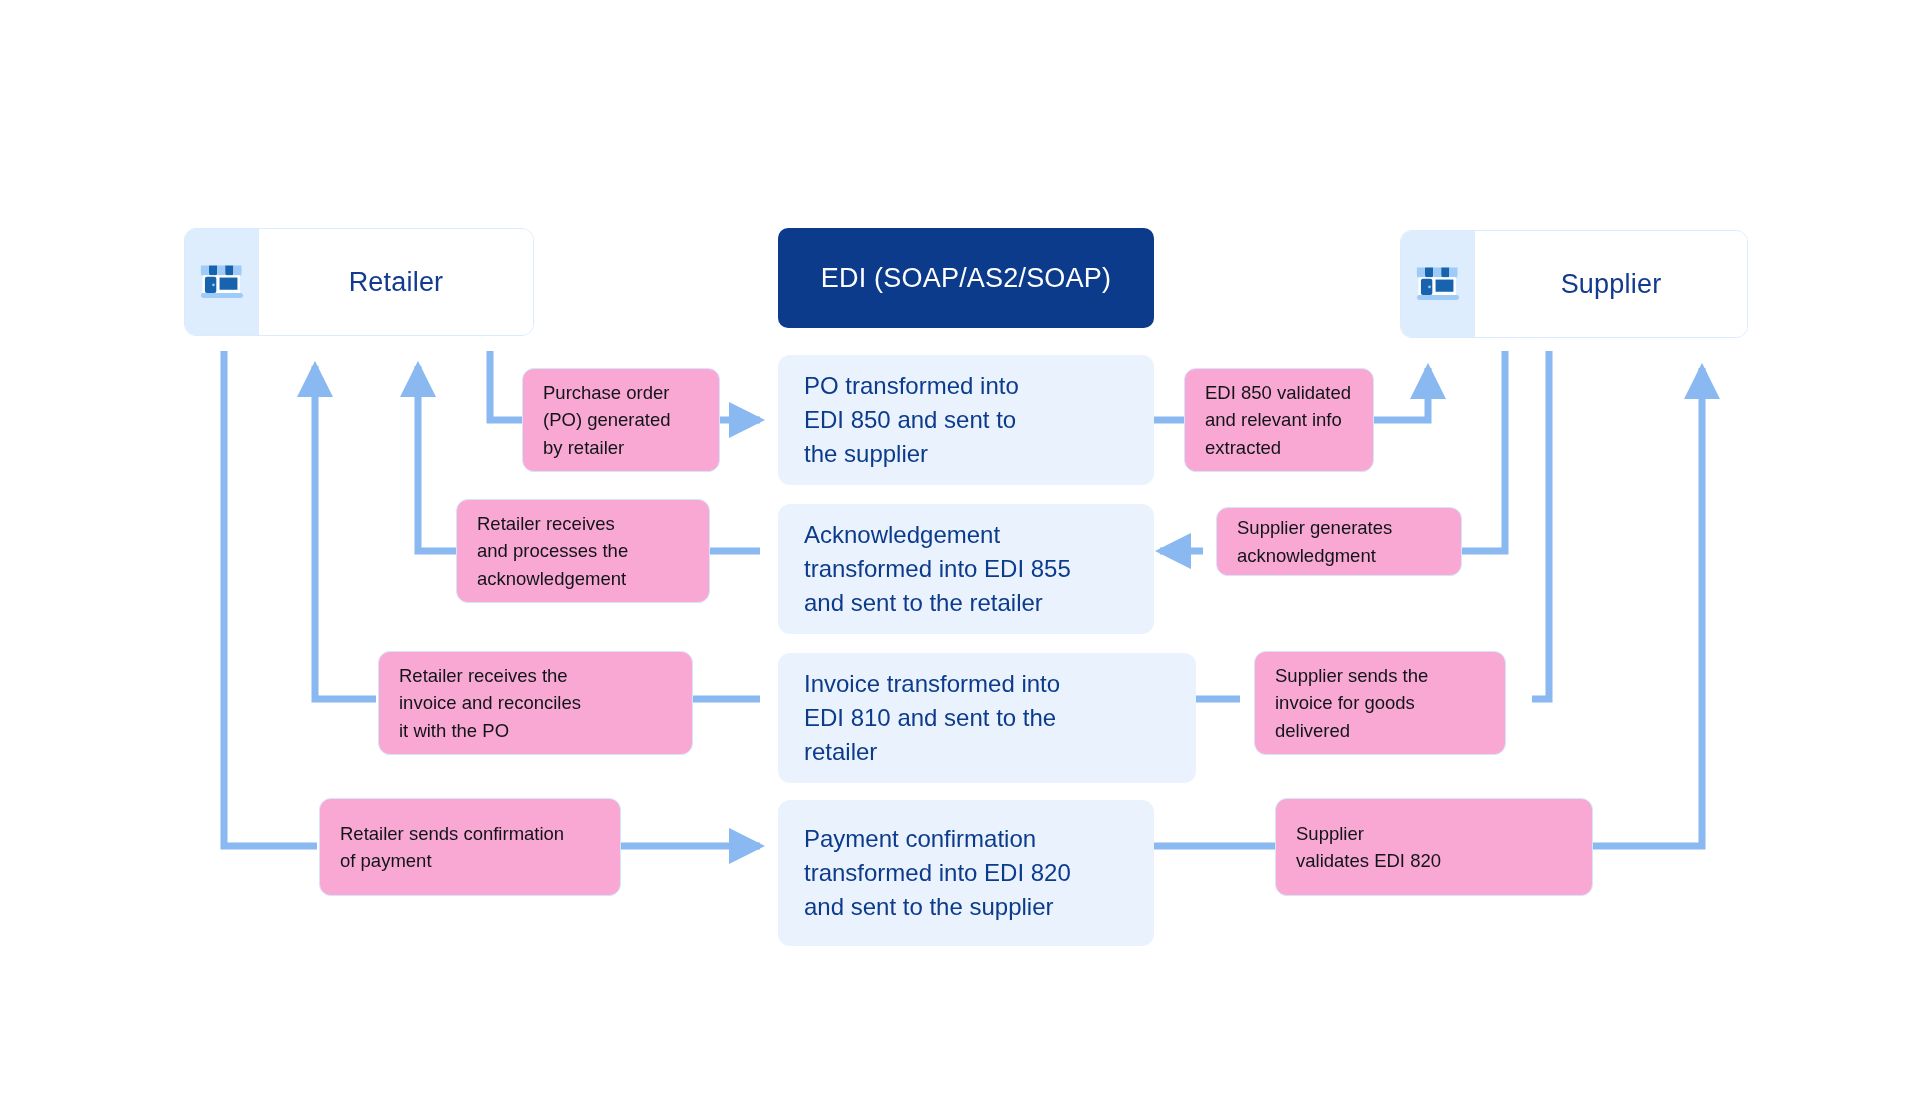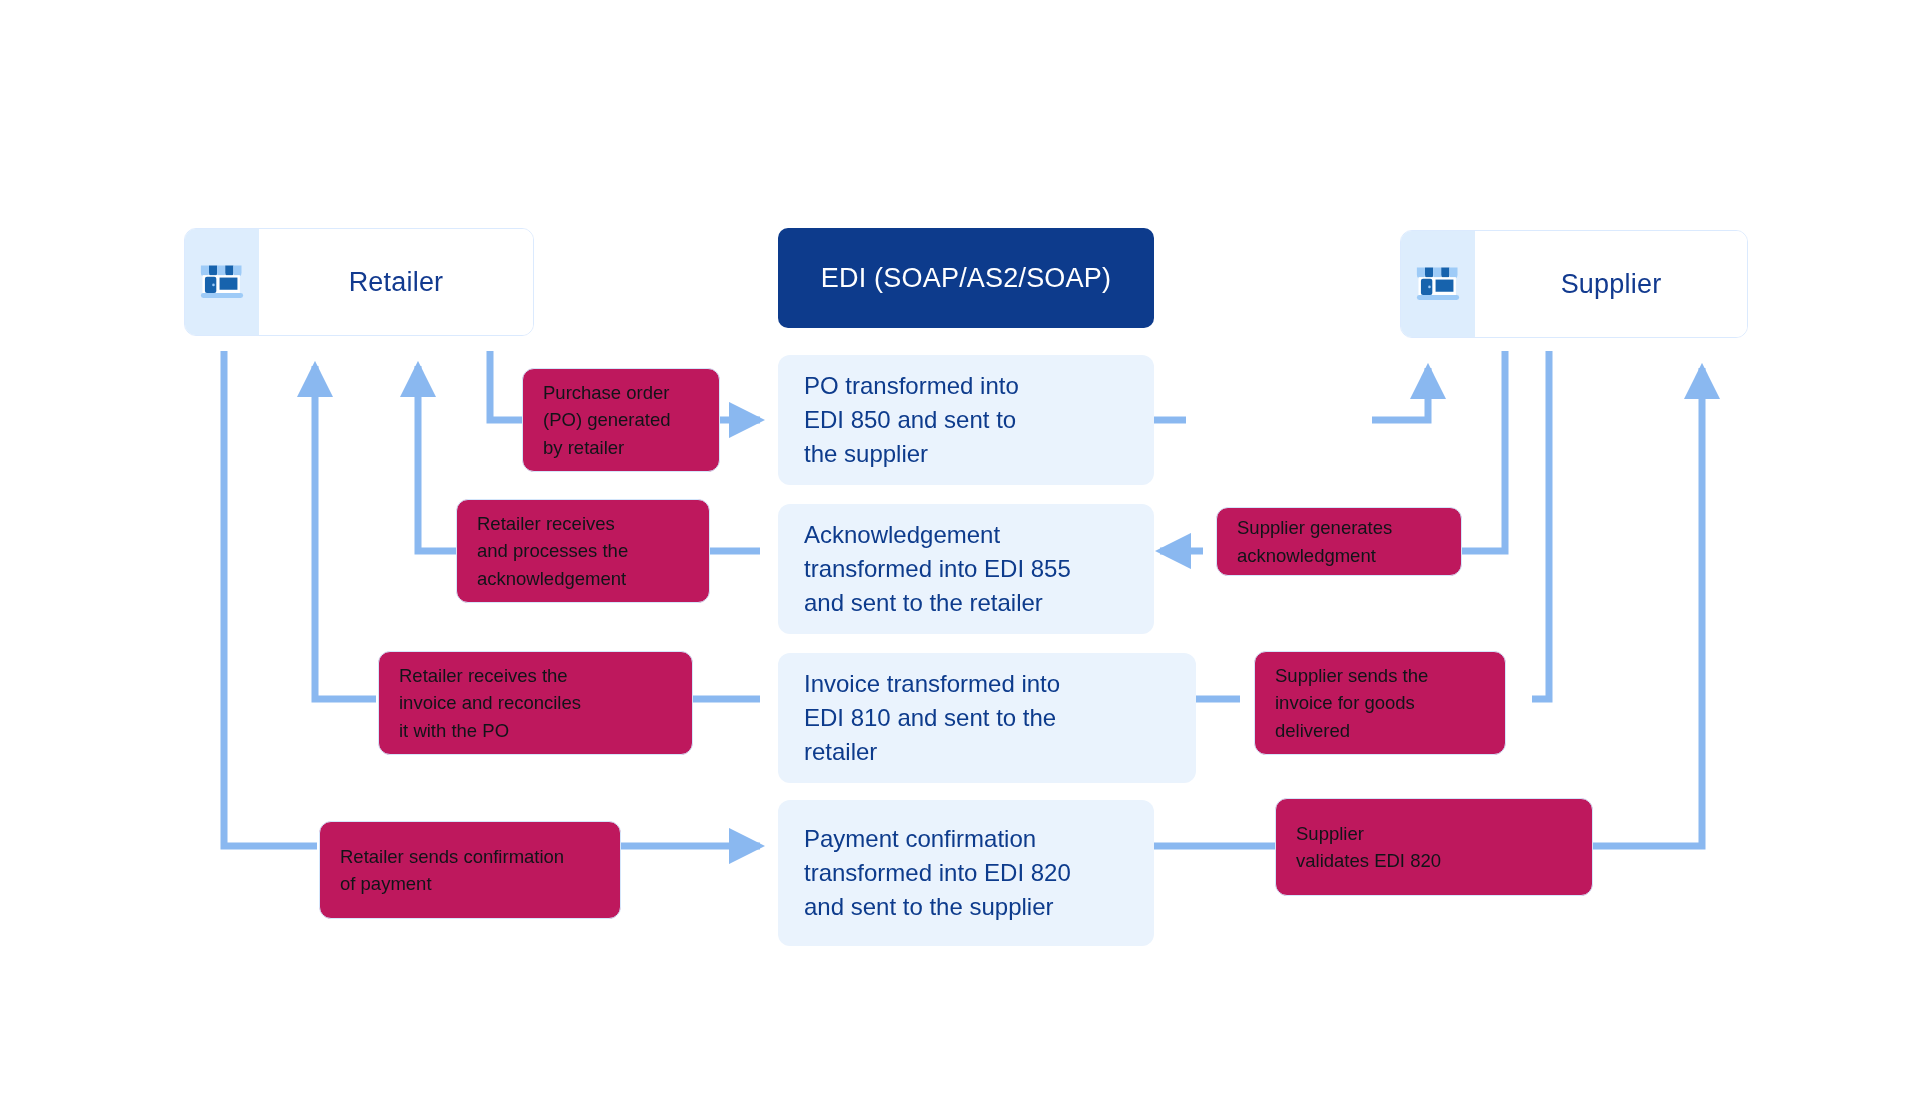--- a/index.html
+++ b/index.html
@@ -91,21 +91,21 @@
   }
   .center-box-text {
     color: #0d3b8c;
     font-size: 24px;
     line-height: 1.42;
   }
 
   
   .side-box {
     position: absolute;
-    background: #be185d;
+    background: #f9a8d4;
     border: 1.5px solid #d4e6fb;
     border-radius: 12px;
     box-sizing: border-box;
     display: flex;
     align-items: center;
     padding: 0 20px;
   }
   .side-box-text {
     color: #111418;
     font-size: 18.5px;
@@ -221,20 +221,23 @@
   </div>
 
   <div class="side-box" style="left:522px; top:368px; width:198px; height:104px;">
     <span class="side-box-text">Purchase order<br>(PO) generated<br>by retailer</span>
   </div>
 
   <div class="center-box" style="left:778px; top:355px; width:376px; height:130px;">
     <span class="center-box-text">PO transformed into<br>EDI 850 and sent to<br>the supplier</span>
   </div>
 
+  <div class="side-box" style="left:1184px; top:368px; width:190px; height:104px;">
+    <span class="side-box-text">EDI 850 validated<br>and relevant info<br>extracted</span>
+  </div>
 
   <div class="side-box" style="left:456px; top:499px; width:254px; height:104px;">
     <span class="side-box-text">Retailer receives<br>and processes the<br>acknowledgement</span>
   </div>
 
   <div class="center-box" style="left:778px; top:504px; width:376px; height:130px;">
     <span class="center-box-text">Acknowledgement<br>transformed into EDI 855<br>and sent to the retailer</span>
   </div>
 
   <div class="side-box" style="left:1216px; top:507px; width:246px; height:69px;">
@@ -246,21 +249,21 @@
   </div>
 
   <div class="center-box" style="left:778px; top:653px; width:418px; height:130px;">
     <span class="center-box-text">Invoice transformed into<br>EDI 810 and sent to the<br>retailer</span>
   </div>
 
   <div class="side-box" style="left:1254px; top:651px; width:252px; height:104px;">
     <span class="side-box-text">Supplier sends the<br>invoice for goods<br>delivered</span>
   </div>
 
-  <div class="side-box" style="left:319px; top:821px; width:302px; height:98px;">
+  <div class="side-box" style="left:319px; top:798px; width:302px; height:98px;">
     <span class="side-box-text">Retailer sends confirmation<br>of payment</span>
   </div>
 
   <div class="center-box" style="left:778px; top:800px; width:376px; height:146px;">
     <span class="center-box-text">Payment confirmation<br>transformed into EDI 820<br>and sent to the supplier</span>
   </div>
 
   <div class="side-box" style="left:1275px; top:798px; width:318px; height:98px;">
     <span class="side-box-text">Supplier<br>validates EDI 820</span>
   </div>

